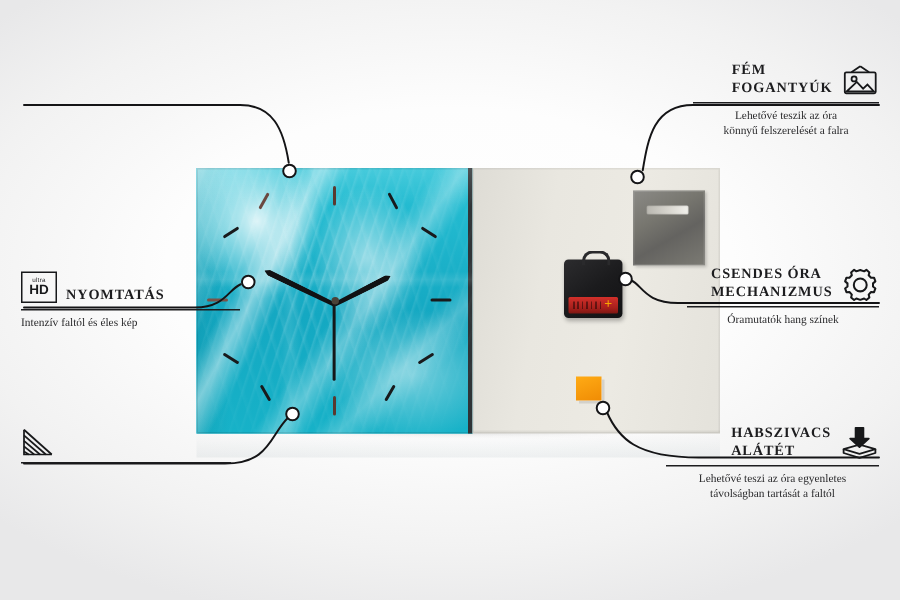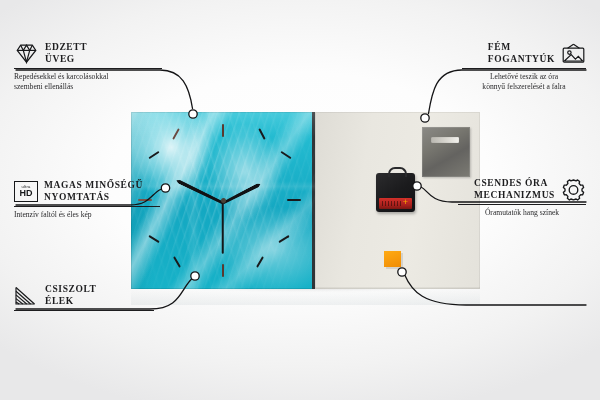--- a/index.html
+++ b/index.html
@@ -353,68 +353,49 @@
     <g fill="#ffffff" stroke="#141416" stroke-width="1.3">
       <circle cx="193" cy="114" r="4.2"></circle>
       <circle cx="165.5" cy="188" r="4.2"></circle>
       <circle cx="195" cy="276" r="4.2"></circle>
       <circle cx="425" cy="118" r="4.2"></circle>
       <circle cx="417" cy="186" r="4.2"></circle>
       <circle cx="402" cy="272" r="4.2"></circle>
     </g>
   </svg>
 
-  <div class="callout left" id="callout-tempered-glass">
-    <div class="head">
-      <span class="ico">
-        <svg width="25" height="21" viewBox="0 0 25 21">
-          <g fill="none" stroke="currentColor" stroke-width="1.2">
-            <path d="M3.2 7.4 L12.5 19.2 L21.8 7.4 L18.3 2.2 L6.7 2.2 Z"></path>
-            <path d="M3.2 7.4 H21.8"></path>
-            <path d="M6.7 2.2 L9.3 7.4 L12.5 19.2 L15.7 7.4 L18.3 2.2"></path>
-            <path d="M9.3 7.4 L12.5 2.2 L15.7 7.4"></path>
-          </g>
-        </svg>
-      </span>
-      <span class="title"><span>EDZETT</span><br><span>ÜVEG</span></span>
-    </div>
-    <div class="rule"></div>
-    <div class="desc">Repedésekkel és karcolásokkal
-szembeni ellenállás</div>
-  </div>
 
   <div class="callout left" id="callout-hd-print">
     <div class="head">
       <span class="ico">
         <span class="hd-badge">
           <span class="u">ultra</span>
           <span class="hd">HD</span>
         </span>
       </span>
-      <span class="title"><span>MAGAS MINŐSÉGŰ</span><br><span>NYOMTATÁS</span></span>
+      <span class="title"><br><span>NYOMTATÁS</span></span>
     </div>
     <div class="rule"></div>
     <div class="desc">Intenzív faltól és éles kép</div>
   </div>
 
   <div class="callout left" id="callout-polished-edges">
     <div class="head">
       <span class="ico">
         <svg width="25" height="21" viewBox="0 0 25 21">
           <g stroke="currentColor" stroke-width="1.15" fill="none">
             <path d="M2 2.5 L20.5 19"></path>
             <path d="M2 6.2 L16.6 19"></path>
             <path d="M2 9.9 L12.7 19"></path>
             <path d="M2 13.6 L8.8 19"></path>
             <path d="M2 17.0 L5.2 19"></path>
             <path d="M2 2.5 L2 19 L20.5 19"></path>
           </g>
         </svg>
       </span>
-      <span class="title"><span>CSISZOLT</span><br><span>ÉLEK</span></span>
     </div>
     <div class="rule"></div>
   </div>
 
   <div class="callout right" id="callout-metal-handles">
     <div class="head">
       <span class="title"><span>FÉM</span><br><span>FOGANTYÚK</span></span>
       <span class="ico">
         <svg width="25" height="21" viewBox="0 0 25 21">
           <g fill="none" stroke="currentColor" stroke-width="1.2">
@@ -447,14 +428,31 @@
                      L8.4 1.9 L9.9 2.9 Z" stroke-linejoin="round"></path>
             <circle cx="12.5" cy="11.95" r="4.3"></circle>
           </g>
         </svg>
       </span>
     </div>
     <div class="rule"></div>
     <div class="desc">Óramutatók hang színek</div>
   </div>
 
+  <div class="callout right" id="callout-foam-pad">
+    <div class="head">
+      <span class="title"><span>HABSZIVACS</span><br><span>ALÁTÉT</span></span>
+      <span class="ico">
+        <svg width="26" height="23" viewBox="0 0 26 23">
+          <g fill="none" stroke="currentColor" stroke-width="1.2" stroke-linejoin="round">
+            <path d="M10.4 1.2 H15.6 V8.4 H19.2 L13.0 14.0 L6.8 8.4 H10.4 Z" fill="currentColor"></path>
+            <path d="M13.0 12.4 L23.6 15.4 L13.0 18.6 L2.4 15.4 Z"></path>
+            <path d="M2.4 15.4 V18.0 L13.0 21.3 L23.6 18.0 V15.4"></path>
+          </g>
+        </svg>
+      </span>
+    </div>
+    <div class="rule"></div>
+    <div class="desc">Lehetővé teszi az óra egyenletes
+távolságban tartását a faltól</div>
+  </div>
 
 </div>
 
 </body></html>

